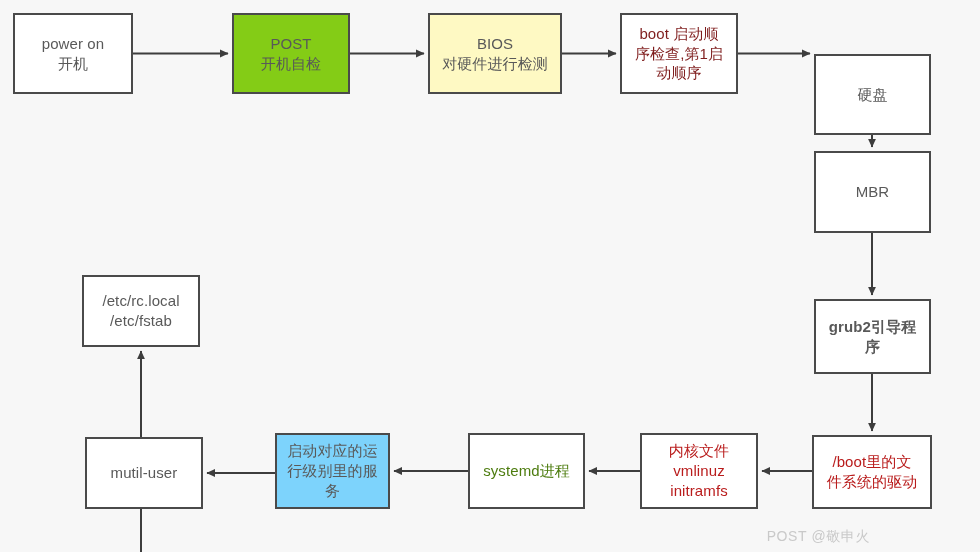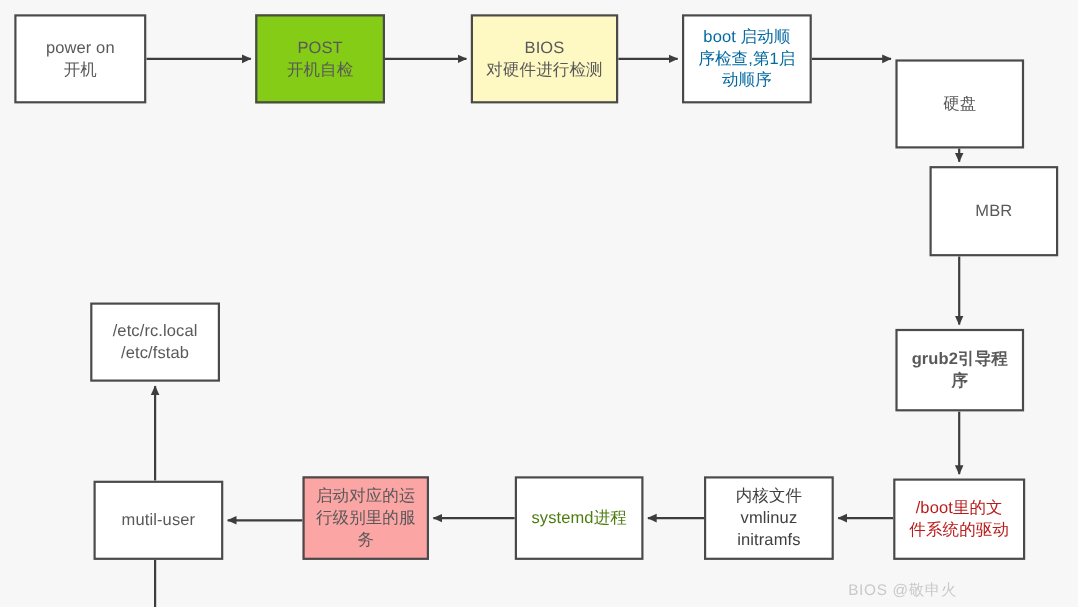--- a/index.html
+++ b/index.html
@@ -101,54 +101,54 @@
 开机</span>
   </div>
   <div class="node" style="left: 232px; top: 11px; width: 118px; height: 81px; background: #84cc16; border-color: rgb(74, 74, 74); color: rgb(89, 89, 89);">
     <span class="node-label">POST
 开机自检</span>
   </div>
   <div class="node" style="left: 428px; top: 11px; width: 134px; height: 81px; background: #fef9c3; border-color: rgb(74, 74, 74); color: rgb(89, 89, 89);">
     <span class="node-label">BIOS
 对硬件进行检测</span>
   </div>
-  <div class="node" style="left: 620px; top: 11px; width: 118px; height: 81px; background: rgb(255, 255, 255); border-color: rgb(74, 74, 74); color: #0369a1;">
+  <div class="node" style="left: 620px; top: 11px; width: 118px; height: 81px; background: rgb(255, 255, 255); border-color: rgb(74, 74, 74); color: #7f1d1d;">
     <span class="node-label">boot 启动顺
 序检查,第1启
 动顺序</span>
   </div>
   <div class="node" style="left: 814px; top: 11px; width: 117px; height: 81px; background: rgb(255, 255, 255); border-color: rgb(74, 74, 74); color: rgb(89, 89, 89); margin-top: 41px;">
     <span class="node-label">硬盘</span>
   </div>
-  <div class="node" style="left: 814px; top: 149px; width: 117px; height: 82px; background: rgb(255, 255, 255); border-color: rgb(74, 74, 74); color: rgb(89, 89, 89); margin-left: 31px;">
+  <div class="node" style="left: 814px; top: 149px; width: 117px; height: 82px; background: rgb(255, 255, 255); border-color: rgb(74, 74, 74); color: rgb(89, 89, 89);">
     <span class="node-label">MBR</span>
   </div>
   <div class="node" style="left: 814px; top: 297px; width: 117px; height: 75px; background: rgb(255, 255, 255); border-color: rgb(74, 74, 74); color: rgb(89, 89, 89); font-weight: bold;">
     <span class="node-label">grub2引导程
 序</span>
   </div>
   <div class="node" style="left: 812px; top: 433px; width: 120px; height: 74px; background: rgb(255, 255, 255); border-color: rgb(74, 74, 74); color: #b91c1c;">
     <span class="node-label">/boot里的文
 件系统的驱动</span>
   </div>
-  <div class="node" style="left: 640px; top: 431px; width: 118px; height: 76px; background: rgb(255, 255, 255); border-color: rgb(74, 74, 74); color: #404040; justify-content: center;">
+  <div class="node" style="left: 640px; top: 431px; width: 118px; height: 76px; background: rgb(255, 255, 255); border-color: rgb(74, 74, 74); color: #b91c1c; justify-content: center;">
     <span class="node-label">内核文件
 vmlinuz
 initramfs</span>
   </div>
   <div class="node" style="left: 468px; top: 431px; width: 117px; height: 76px; background: rgb(255, 255, 255); border-color: rgb(74, 74, 74); color: #4d7c0f;">
     <span class="node-label">systemd进程</span>
   </div>
-  <div class="node" style="left: 275px; top: 431px; width: 115px; height: 76px; background: #fca5a5; border-color: rgb(74, 74, 74); color: rgb(89, 89, 89); align-items: center;">
+  <div class="node" style="left: 275px; top: 431px; width: 115px; height: 76px; background: #7dd3fc; border-color: rgb(74, 74, 74); color: rgb(89, 89, 89); align-items: center;">
     <span class="node-label">启动对应的运
 行级别里的服
 务</span>
   </div>
   <div class="node" style="left: 82px; top: 273px; width: 118px; height: 72px; background: rgb(255, 255, 255); border-color: rgb(74, 74, 74); color: rgb(89, 89, 89);">
     <span class="node-label">/etc/rc.local
 /etc/fstab</span>
   </div>
   <div class="node" style="left: 85px; top: 435px; width: 118px; height: 72px; background: rgb(255, 255, 255); border-color: rgb(74, 74, 74); color: rgb(89, 89, 89);">
     <span class="node-label">mutil-user</span>
   </div>
 
-  <div class="watermark" style="color: rgb(201, 201, 201);">BIOS @敬申火</div>
+  <div class="watermark" style="color: rgb(201, 201, 201);">POST @敬申火</div>
 </div>
 
 </body></html>

